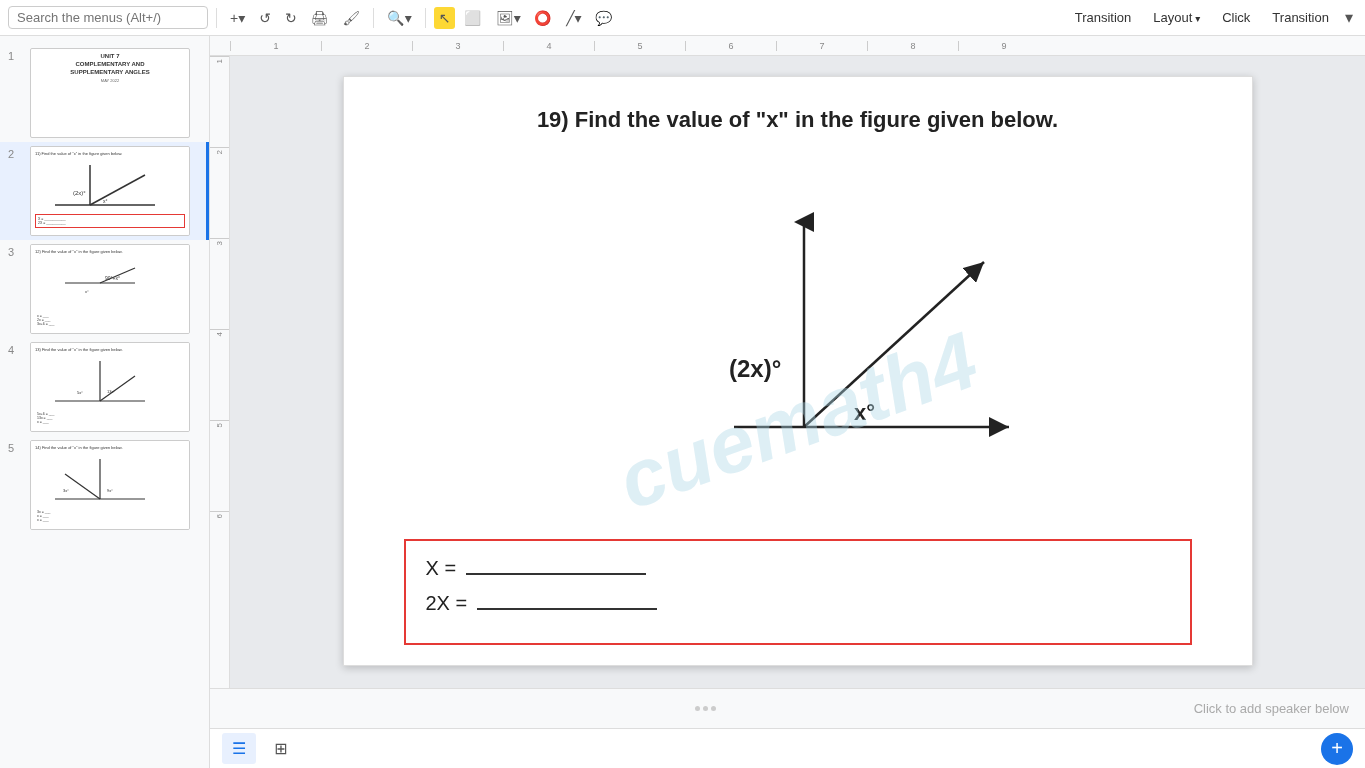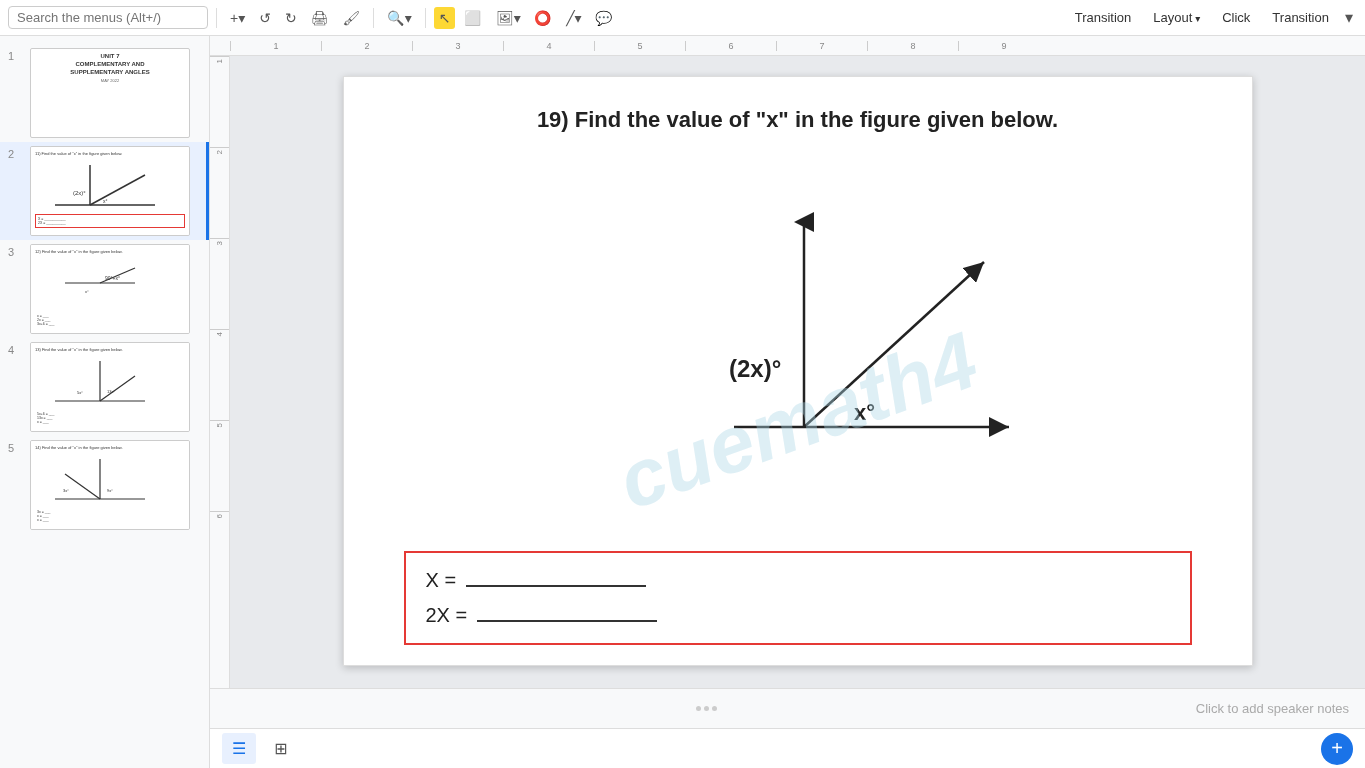--- a/index.html
+++ b/index.html
@@ -270,21 +270,21 @@
       right: 60px;
       border: 2px solid #e53935;
       padding: 16px 20px;
       background: #fff;
     }
     .answer-line {
       font-size: 20px;
       margin-bottom: 12px;
       color: #222;
     }
-    .answer-line:last-child { margin-bottom: 0; }
+    .answer-line:last-child { margin-bottom: 12px; }
     .answer-underline {
       display: inline-block;
       width: 180px;
       border-bottom: 2px solid #333;
       margin-left: 4px;
     }
 
     
     .notes-area {
       height: 40px;
@@ -581,21 +581,21 @@
         </div>
       </div>
     </div>
 
     <div class="notes-area">
       <div class="notes-dots">
         <div class="notes-dot"></div>
         <div class="notes-dot"></div>
         <div class="notes-dot"></div>
       </div>
-      <span style="color:#aaa;font-size:13px;cursor:text;">Click to add speaker notes</span>
+      <span style="color:#aaa;font-size:13px;cursor:text;">Click to add speaker below</span>
     </div>
 
     <div class="bottom-tabs">
       <button class="tab-btn active">
         <span>☰</span>
       </button>
       <button class="tab-btn">
         <span>⊞</span>
       </button>
       <button class="add-slide-btn">

